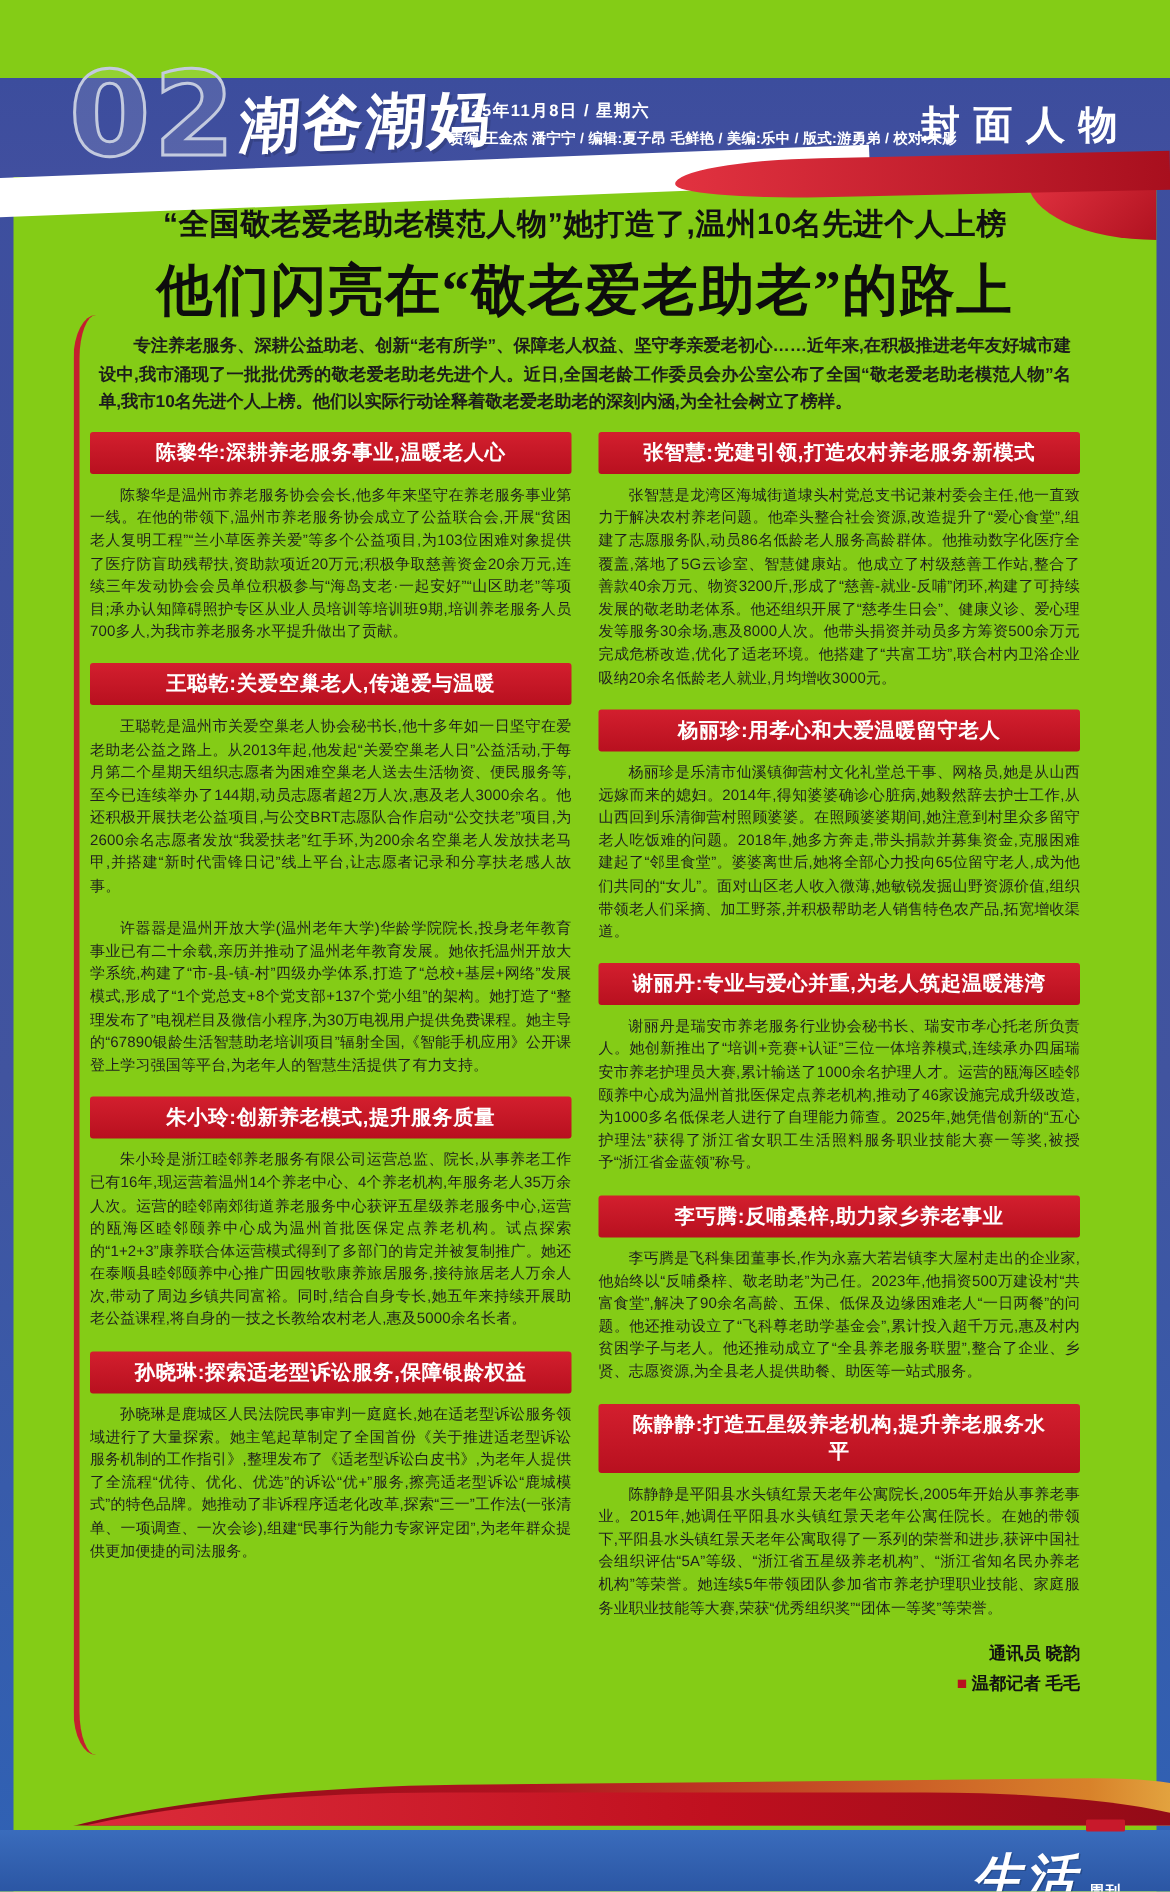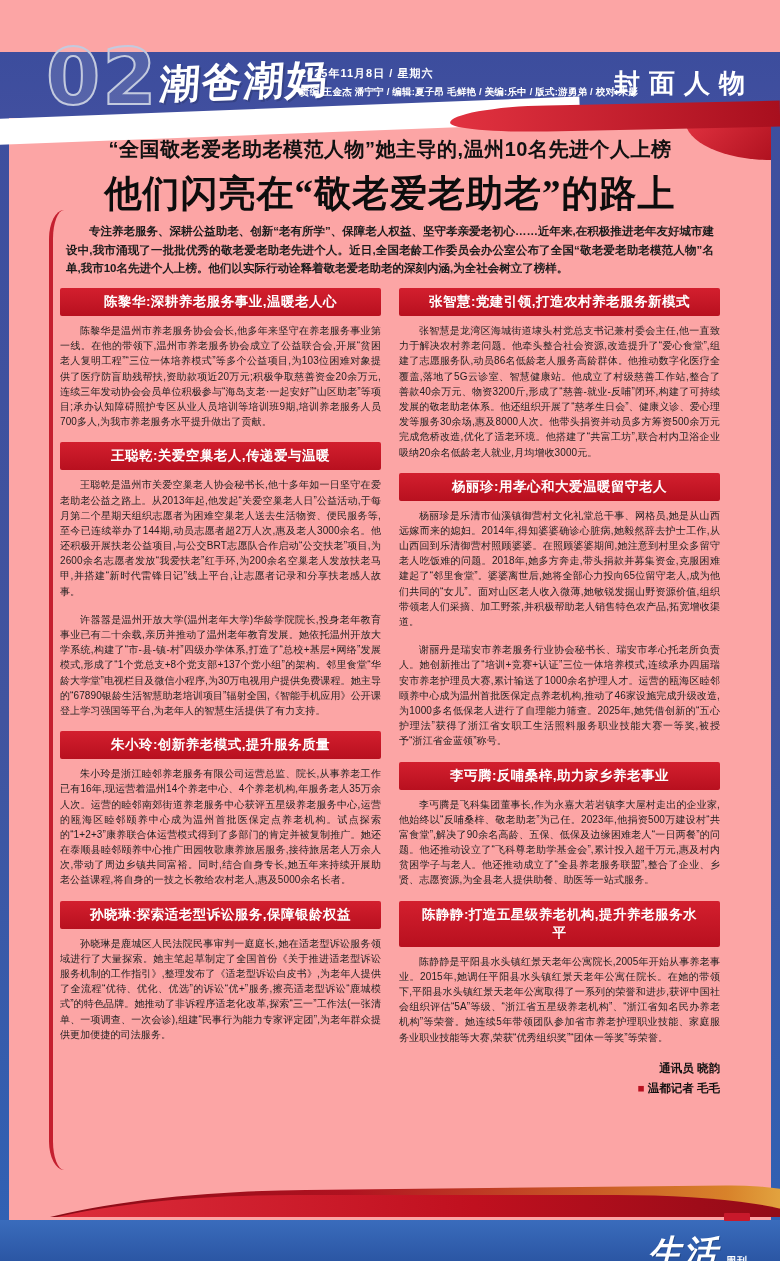--- a/index.html
+++ b/index.html
@@ -1,17 +1,17 @@
 <!DOCTYPE html>
 <html><head>
 <meta charset="utf-8">
 <style>
   html,body{margin:0;padding:0;}
   body{width:780px;height:1261px;background:#ffffff;font-family:"Liberation Sans","DejaVu Sans",sans-serif;position:relative;overflow:hidden;}
-  .page{position:absolute;inset:0;background:#fca5a5;}
+  .page{position:absolute;inset:0;background:#84cc16;}
 
   
   .frame-left,.frame-right{position:absolute;top:60px;bottom:0;width:9px;background:linear-gradient(180deg,#3d4e9e 0%,#41549f 55%,#2f62b5 100%);z-index:3;}
   .frame-left{left:0;}
   .frame-right{right:0;}
 
   
   .masthead{position:absolute;left:0;right:0;top:52px;height:66px;background:linear-gradient(180deg,#3c4d9d,#414f9f);z-index:4;}
   .band-cut{position:absolute;left:-20px;bottom:-16px;width:600px;height:26px;background:#fff;transform:rotate(-2.2deg);}
   .band-swoosh{position:absolute;right:0;bottom:-12px;width:330px;height:26px;background:linear-gradient(90deg,#e23240,#a80f1e);border-radius:100% 0 0 100% / 200% 0 0 140%;transform:rotate(-1.2deg);}
@@ -72,58 +72,59 @@
       <div class="mast-date">2025年11月8日 / 星期六</div>
       <div class="mast-staff">责编:王金杰 潘宁宁 / 编辑:夏子昂 毛鲜艳 / 美编:乐中 / 版式:游勇弟 / 校对:朱彤</div>
     </div>
     <div class="section-name">封面人物</div>
   </div>
 
   <div class="corner-swoosh"></div>
   <div class="left-curve"></div>
 
   <div class="headline">
-    <div class="kicker">“全国敬老爱老助老模范人物”她主导的,温州10名先进个人上榜</div>
+    <div class="kicker">“全国敬老爱老助老模范人物”她打造了,温州10名先进个人上榜</div>
     <div class="main-title">他们闪亮在“敬老爱老助老”的路上</div>
   </div>
 
   <div class="intro">专注养老服务、深耕公益助老、创新“老有所学”、保障老人权益、坚守孝亲爱老初心……近年来,在积极推进老年友好城市建设中,我市涌现了一批批优秀的敬老爱老助老先进个人。近日,全国老龄工作委员会办公室公布了全国“敬老爱老助老模范人物”名单,我市10名先进个人上榜。他们以实际行动诠释着敬老爱老助老的深刻内涵,为全社会树立了榜样。</div>
 
   <div class="columns">
     <div class="col">
       <div class="article">
         <div class="art-head">陈黎华:深耕养老服务事业,温暖老人心</div>
-        <div class="art-body">陈黎华是温州市养老服务协会会长,他多年来坚守在养老服务事业第一线。在他的带领下,温州市养老服务协会成立了公益联合会,开展“贫困老人复明工程”“三位一体培养模式”等多个公益项目,为103位困难对象提供了医疗防盲助残帮扶,资助款项近20万元;积极争取慈善资金20余万元,连续三年发动协会会员单位积极参与“海岛支老·一起安好”“山区助老”等项目;承办认知障碍照护专区从业人员培训等培训班9期,培训养老服务人员700多人,为我市养老服务水平提升做出了贡献。</div>
+        <div class="art-body">陈黎华是温州市养老服务协会会长,他多年来坚守在养老服务事业第一线。在他的带领下,温州市养老服务协会成立了公益联合会,开展“贫困老人复明工程”“兰小草医养关爱”等多个公益项目,为103位困难对象提供了医疗防盲助残帮扶,资助款项近20万元;积极争取慈善资金20余万元,连续三年发动协会会员单位积极参与“海岛支老·一起安好”“山区助老”等项目;承办认知障碍照护专区从业人员培训等培训班9期,培训养老服务人员700多人,为我市养老服务水平提升做出了贡献。</div>
       </div>
       <div class="article">
         <div class="art-head">王聪乾:关爱空巢老人,传递爱与温暖</div>
         <div class="art-body">王聪乾是温州市关爱空巢老人协会秘书长,他十多年如一日坚守在爱老助老公益之路上。从2013年起,他发起“关爱空巢老人日”公益活动,于每月第二个星期天组织志愿者为困难空巢老人送去生活物资、便民服务等,至今已连续举办了144期,动员志愿者超2万人次,惠及老人3000余名。他还积极开展扶老公益项目,与公交BRT志愿队合作启动“公交扶老”项目,为2600余名志愿者发放“我爱扶老”红手环,为200余名空巢老人发放扶老马甲,并搭建“新时代雷锋日记”线上平台,让志愿者记录和分享扶老感人故事。</div>
       </div>
       <div class="article">
-        <div class="art-body">许嚣嚣是温州开放大学(温州老年大学)华龄学院院长,投身老年教育事业已有二十余载,亲历并推动了温州老年教育发展。她依托温州开放大学系统,构建了“市-县-镇-村”四级办学体系,打造了“总校+基层+网络”发展模式,形成了“1个党总支+8个党支部+137个党小组”的架构。邻里食堂“华龄大学堂”电视栏目及微信小程序,为30万电视用户提供免费课程。她主导的“67890银龄生活智慧助老培训项目”辐射全国,《智能手机应用》公开课登上学习强国等平台,为老年人的智慧生活提供了有力支持。</div>
+        <div class="art-body">许嚣嚣是温州开放大学(温州老年大学)华龄学院院长,投身老年教育事业已有二十余载,亲历并推动了温州老年教育发展。她依托温州开放大学系统,构建了“市-县-镇-村”四级办学体系,打造了“总校+基层+网络”发展模式,形成了“1个党总支+8个党支部+137个党小组”的架构。她打造了“整理发布了”电视栏目及微信小程序,为30万电视用户提供免费课程。她主导的“67890银龄生活智慧助老培训项目”辐射全国,《智能手机应用》公开课登上学习强国等平台,为老年人的智慧生活提供了有力支持。</div>
       </div>
       <div class="article">
         <div class="art-head">朱小玲:创新养老模式,提升服务质量</div>
         <div class="art-body">朱小玲是浙江睦邻养老服务有限公司运营总监、院长,从事养老工作已有16年,现运营着温州14个养老中心、4个养老机构,年服务老人35万余人次。运营的睦邻南郊街道养老服务中心获评五星级养老服务中心,运营的瓯海区睦邻颐养中心成为温州首批医保定点养老机构。试点探索的“1+2+3”康养联合体运营模式得到了多部门的肯定并被复制推广。她还在泰顺县睦邻颐养中心推广田园牧歌康养旅居服务,接待旅居老人万余人次,带动了周边乡镇共同富裕。同时,结合自身专长,她五年来持续开展助老公益课程,将自身的一技之长教给农村老人,惠及5000余名长者。</div>
       </div>
       <div class="article">
         <div class="art-head">孙晓琳:探索适老型诉讼服务,保障银龄权益</div>
         <div class="art-body">孙晓琳是鹿城区人民法院民事审判一庭庭长,她在适老型诉讼服务领域进行了大量探索。她主笔起草制定了全国首份《关于推进适老型诉讼服务机制的工作指引》,整理发布了《适老型诉讼白皮书》,为老年人提供了全流程“优待、优化、优选”的诉讼“优+”服务,擦亮适老型诉讼“鹿城模式”的特色品牌。她推动了非诉程序适老化改革,探索“三一”工作法(一张清单、一项调查、一次会诊),组建“民事行为能力专家评定团”,为老年群众提供更加便捷的司法服务。</div>
       </div>
     </div>
     <div class="col">
       <div class="article">
         <div class="art-head">张智慧:党建引领,打造农村养老服务新模式</div>
         <div class="art-body">张智慧是龙湾区海城街道埭头村党总支书记兼村委会主任,他一直致力于解决农村养老问题。他牵头整合社会资源,改造提升了“爱心食堂”,组建了志愿服务队,动员86名低龄老人服务高龄群体。他推动数字化医疗全覆盖,落地了5G云诊室、智慧健康站。他成立了村级慈善工作站,整合了善款40余万元、物资3200斤,形成了“慈善-就业-反哺”闭环,构建了可持续发展的敬老助老体系。他还组织开展了“慈孝生日会”、健康义诊、爱心理发等服务30余场,惠及8000人次。他带头捐资并动员多方筹资500余万元完成危桥改造,优化了适老环境。他搭建了“共富工坊”,联合村内卫浴企业吸纳20余名低龄老人就业,月均增收3000元。</div>
       </div>
       <div class="article">
         <div class="art-head">杨丽珍:用孝心和大爱温暖留守老人</div>
         <div class="art-body">杨丽珍是乐清市仙溪镇御营村文化礼堂总干事、网格员,她是从山西远嫁而来的媳妇。2014年,得知婆婆确诊心脏病,她毅然辞去护士工作,从山西回到乐清御营村照顾婆婆。在照顾婆婆期间,她注意到村里众多留守老人吃饭难的问题。2018年,她多方奔走,带头捐款并募集资金,克服困难建起了“邻里食堂”。婆婆离世后,她将全部心力投向65位留守老人,成为他们共同的“女儿”。面对山区老人收入微薄,她敏锐发掘山野资源价值,组织带领老人们采摘、加工野茶,并积极帮助老人销售特色农产品,拓宽增收渠道。</div>
       </div>
       <div class="article">
+        <div class="art-head">谢丽丹:专业与爱心并重,为老人筑起温暖港湾</div>
         <div class="art-body">谢丽丹是瑞安市养老服务行业协会秘书长、瑞安市孝心托老所负责人。她创新推出了“培训+竞赛+认证”三位一体培养模式,连续承办四届瑞安市养老护理员大赛,累计输送了1000余名护理人才。运营的瓯海区睦邻颐养中心成为温州首批医保定点养老机构,推动了46家设施完成升级改造,为1000多名低保老人进行了自理能力筛查。2025年,她凭借创新的“五心护理法”获得了浙江省女职工生活照料服务职业技能大赛一等奖,被授予“浙江省金蓝领”称号。</div>
       </div>
       <div class="article">
         <div class="art-head">李丐腾:反哺桑梓,助力家乡养老事业</div>
         <div class="art-body">李丐腾是飞科集团董事长,作为永嘉大若岩镇李大屋村走出的企业家,他始终以“反哺桑梓、敬老助老”为己任。2023年,他捐资500万建设村“共富食堂”,解决了90余名高龄、五保、低保及边缘困难老人“一日两餐”的问题。他还推动设立了“飞科尊老助学基金会”,累计投入超千万元,惠及村内贫困学子与老人。他还推动成立了“全县养老服务联盟”,整合了企业、乡贤、志愿资源,为全县老人提供助餐、助医等一站式服务。</div>
       </div>
       <div class="article">
         <div class="art-head">陈静静:打造五星级养老机构,提升养老服务水平</div>
         <div class="art-body">陈静静是平阳县水头镇红景天老年公寓院长,2005年开始从事养老事业。2015年,她调任平阳县水头镇红景天老年公寓任院长。在她的带领下,平阳县水头镇红景天老年公寓取得了一系列的荣誉和进步,获评中国社会组织评估“5A”等级、“浙江省五星级养老机构”、“浙江省知名民办养老机构”等荣誉。她连续5年带领团队参加省市养老护理职业技能、家庭服务业职业技能等大赛,荣获“优秀组织奖”“团体一等奖”等荣誉。</div>
       </div>

